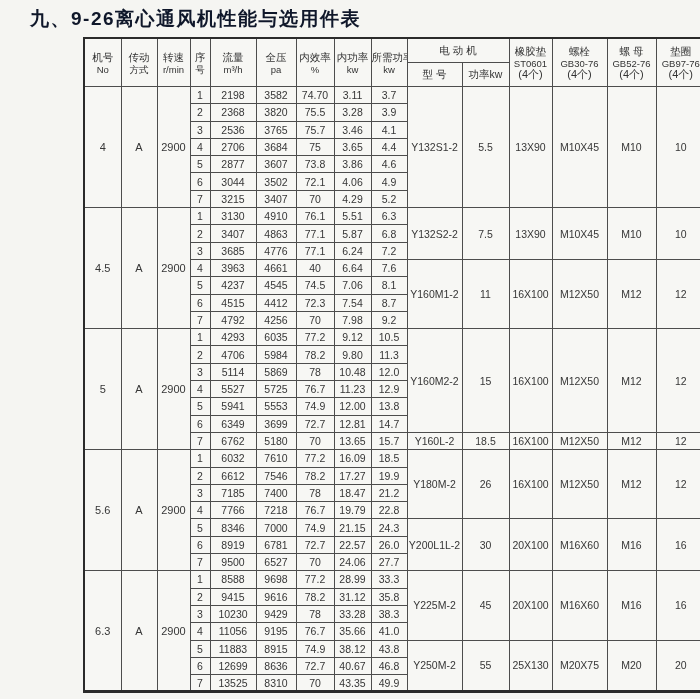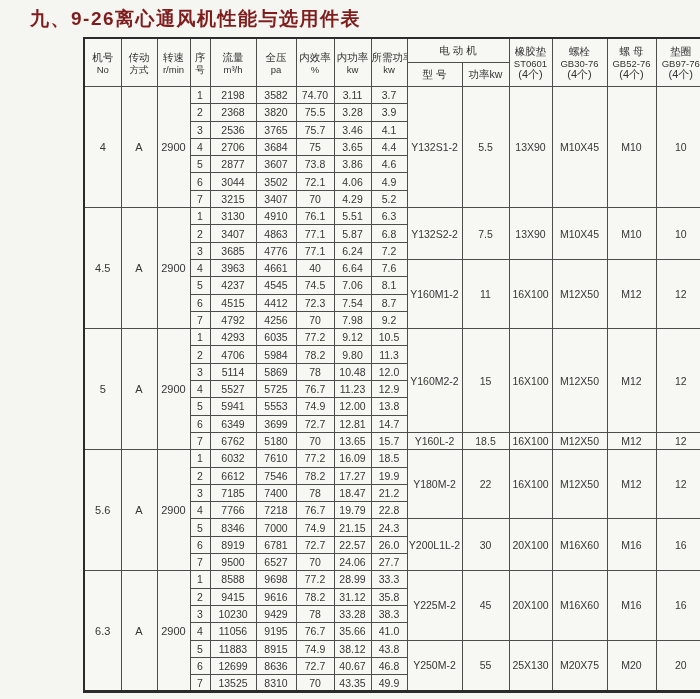--- a/index.html
+++ b/index.html
@@ -9,21 +9,21 @@
     font-family:"Liberation Sans","DejaVu Sans",sans-serif;
     color:#333;
     position:relative;
     overflow:hidden;
   }
   .page-title{
     position:absolute;
     left:30px;top:6px;
     font-size:19px;
     font-weight:bold;
-    color:#7f1d1d;
+    color:#0f172a;
     letter-spacing:1.5px;
   }
   table.perf{
     position:absolute;
     left:45px;top:37px;
     width:622px;height:653px;
     border-collapse:collapse;
     table-layout:fixed;
     background:#f7f7f4;
   }
@@ -354,21 +354,21 @@
         <td rowspan="7" class="grp">5.6</td>
         <td rowspan="7" class="grp">A</td>
         <td rowspan="7" class="grp">2900</td>
         <td>1</td>
         <td>6032</td>
         <td>7610</td>
         <td>77.2</td>
         <td>16.09</td>
         <td>18.5</td>
         <td rowspan="4">Y180M-2</td>
-        <td rowspan="4">22</td>
+        <td rowspan="4">26</td>
         <td rowspan="4">16X100</td>
         <td rowspan="4">M12X50</td>
         <td rowspan="4">M12</td>
         <td rowspan="4">12</td>
       </tr>
       <tr>
         <td>2</td>
         <td>6612</td>
         <td>7546</td>
         <td>78.2</td>

